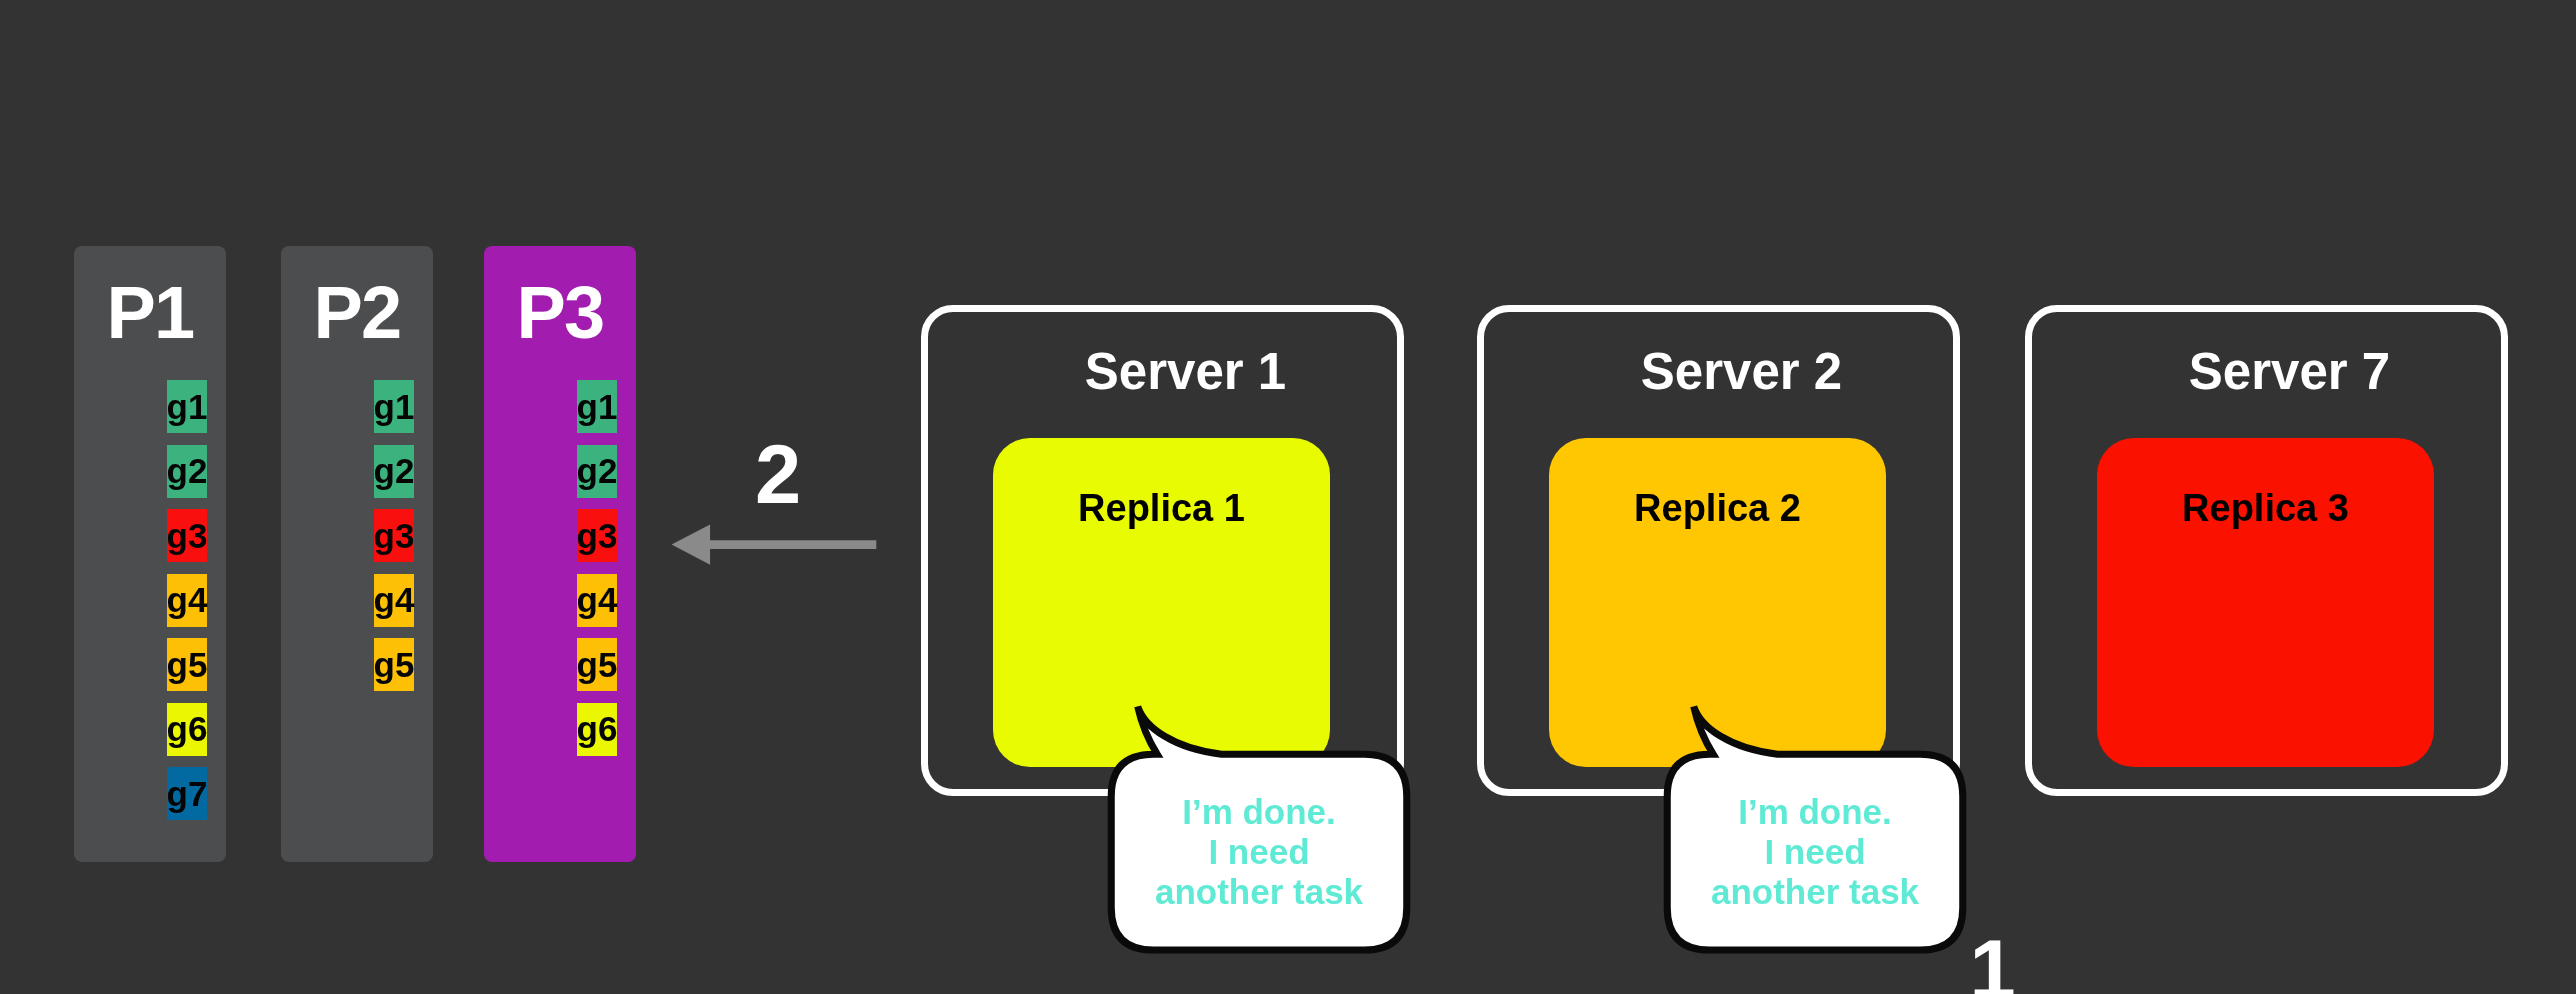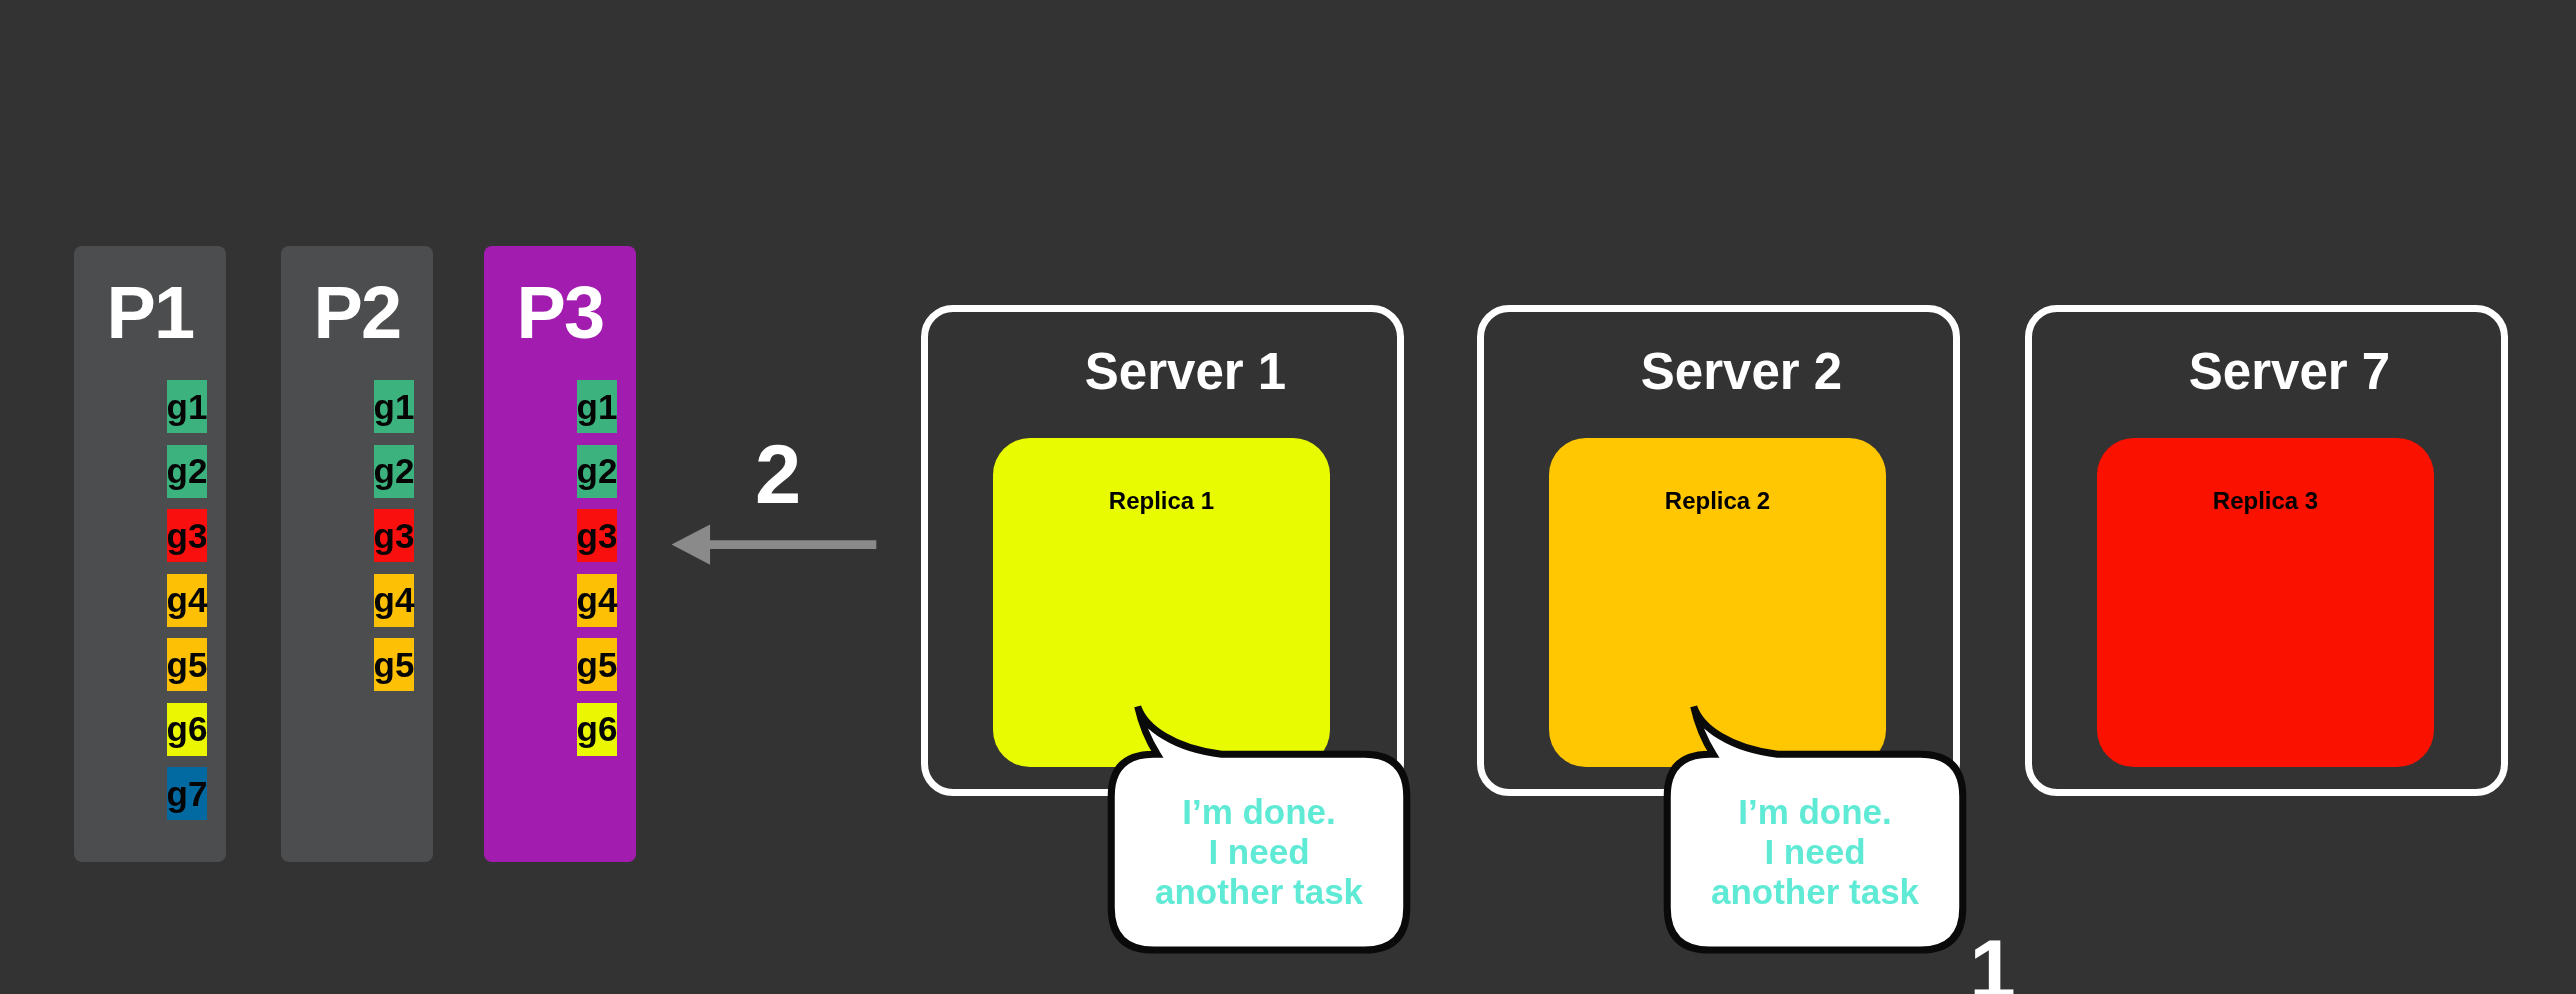--- a/index.html
+++ b/index.html
@@ -85,21 +85,21 @@
     top: 133px;
     left: 72px;
     width: 337px;
     height: 329px;
     border-radius: 37px;
   }
   .replica-label {
     padding-top: 49px;
     text-align: center;
     color: #000000;
-    font-size: 24px;
+    font-size: 38px;
   }
   .bubble {
     position: absolute;
     top: 398px;
     left: 190px;
     width: 296px;
     height: 247px;
     z-index: 5;
   }
   .bubble svg {

